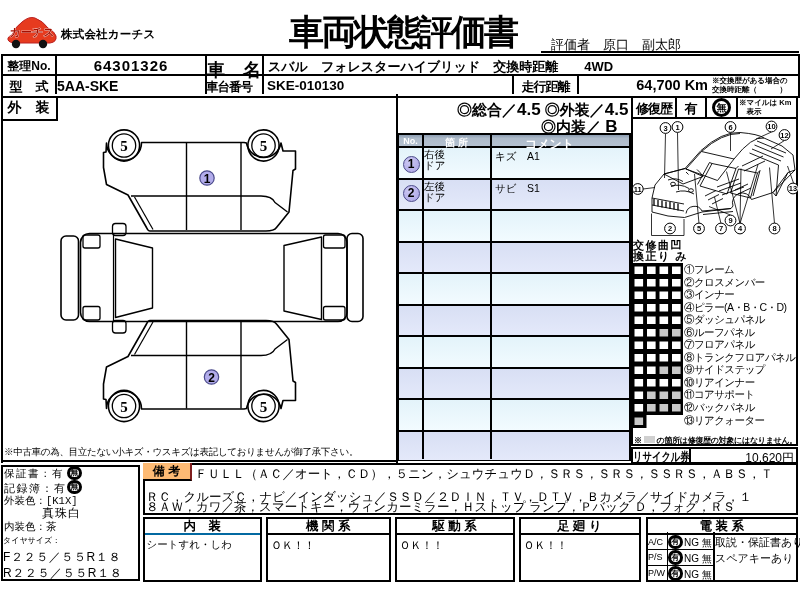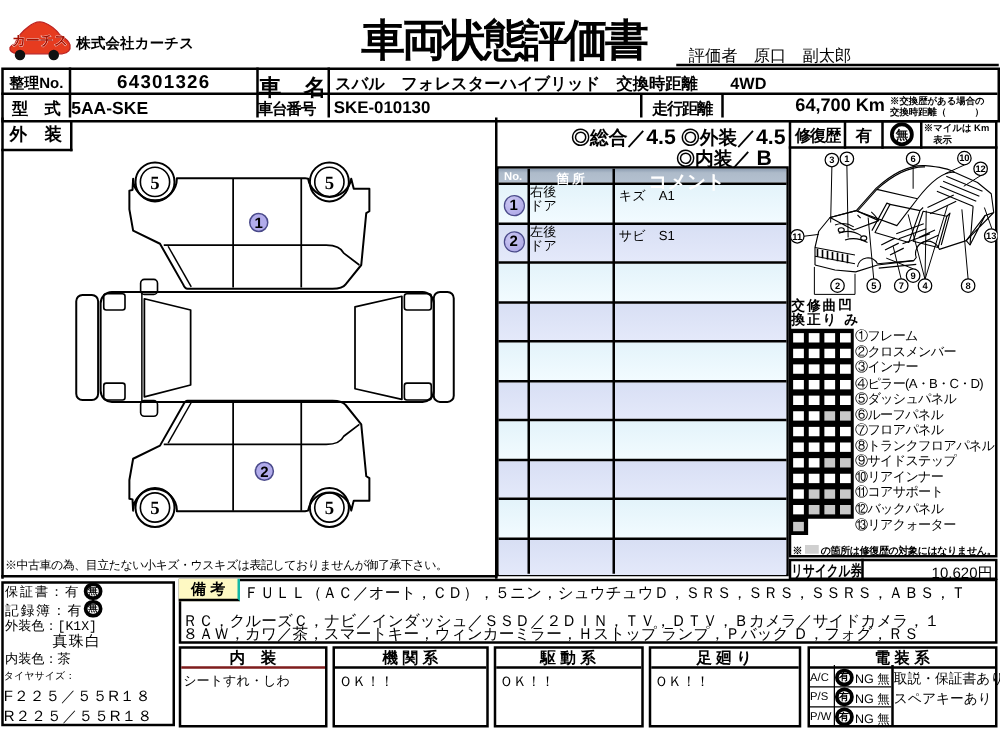--- a/index.html
+++ b/index.html
@@ -160,21 +160,21 @@
 <div class="ln" style="left:0;top:200px;width:230px;height:2px"></div>
 <div class="ln" style="left:0;top:231.5px;width:230px;height:2px"></div>
 <div class="ln" style="left:0;top:263px;width:230px;height:2px"></div>
 <div class="ln" style="left:0;top:294.5px;width:230px;height:2px"></div>
 
 <div class="ln" style="left:22.5px;top:0;width:2px;height:324px"></div>
 <div class="ln" style="left:91px;top:0;width:2px;height:324px"></div>
 
 <div class="a b" style="left:0;top:1px;width:23px;font-size:9px;color:#fff;text-align:center">No.</div>
 <div class="a b" style="left:24px;top:0.5px;width:67px;font-size:10px;color:#fff;text-align:center">箇&nbsp;所</div>
-<div class="a b" style="left:93px;top:0.5px;width:115px;font-size:15px;color:#fff;text-align:center">コメント</div>
+<div class="a b" style="left:93px;top:0.5px;width:115px;font-size:12px;color:#fff;text-align:center">コメント</div>
 
 <div class="a b" style="left:3.5px;top:21px;width:17px;height:17px;border-radius:50%;background:radial-gradient(circle at 35% 30%,#ccc8f2,#a8a2e5);border:1.4px solid #4a4a8a;box-sizing:border-box;font-size:12px;text-align:center;line-height:14px">1</div>
 
 <div class="a" style="left:25px;top:13.5px;font-size:10.5px;line-height:11px">右後<br>ドア</div>
 
 <div class="a" style="left:96px;top:15px;font-size:10.5px">キズ A1</div>
 
 <div class="a b" style="left:3.5px;top:50px;width:17px;height:17px;border-radius:50%;background:radial-gradient(circle at 35% 30%,#ccc8f2,#a8a2e5);border:1.4px solid #4a4a8a;box-sizing:border-box;font-size:12px;text-align:center;line-height:14px">2</div>
 
 <div class="a" style="left:25px;top:45.5px;font-size:10.5px;line-height:11px">左後<br>ドア</div>
@@ -360,30 +360,30 @@
 <div class="a" style="left:4px;top:520px;font-size:10.5px">内装色：茶</div>
 
 <div class="a" style="left:3px;top:535px;font-size:8px">タイヤサイズ：</div>
 
 <div class="a" style="left:3px;top:549px;font-size:12px;letter-spacing:0.6px">F２２５／５５R１８</div>
 
 <div class="a" style="left:3px;top:565px;font-size:12px;letter-spacing:0.6px">R２２５／５５R１８</div>
 
 <div class="a" style="left:143px;top:463px;width:655px;height:52px;border:2px solid #000;box-sizing:border-box"></div>
 
-<div class="a b" style="left:143px;top:463px;width:47px;height:16px;border-right:2px solid #14b8a6;border-bottom:2px solid #000;background:#fef9c3;font-size:12px;text-align:center;line-height:16px;box-sizing:content-box">備&nbsp;考</div>
+<div class="a b" style="left:143px;top:463px;width:47px;height:16px;border-right:2px solid #7f1d1d;border-bottom:2px solid #000;background:#fdba74;font-size:12px;text-align:center;line-height:16px;box-sizing:content-box">備&nbsp;考</div>
 
 <div class="a" style="left:195px;top:466px;font-size:12.5px;white-space:nowrap">ＦＵＬＬ（ＡＣ／オート，ＣＤ），５ニン，シュウチュウＤ，ＳＲＳ，ＳＲＳ，ＳＳＲＳ，ＡＢＳ，Ｔ</div>
 
 <div class="a" style="left:146px;top:489px;font-size:12.5px;white-space:nowrap">ＲＣ，クルーズＣ，ナビ／インダッシュ／ＳＳＤ／２ＤＩＮ，ＴＶ，ＤＴＶ，Ｂカメラ／サイドカメラ，１</div>
 
 <div class="a" style="left:146px;top:499px;font-size:12.5px;white-space:nowrap">８ＡＷ，カワ／茶，スマートキー，ウィンカーミラー，Ｈストップ&nbsp;ランプ，Ｐバック&nbsp;Ｄ，フォグ，ＲＳ</div>
 
 <div class="a" style="left:142.5px;top:517px;width:119.5px;height:65px;border:2px solid #000;box-sizing:border-box">
-<div class="b" style="border-bottom:2px solid #7f1d1d;font-size:12.5px;text-align:center;height:13.5px;line-height:14px">内 装</div>
+<div class="b" style="border-bottom:2px solid #0369a1;font-size:12.5px;text-align:center;height:13.5px;line-height:14px">内 装</div>
 <div style="font-size:10.5px;padding:3px 0 0 2px">シートすれ・しわ</div>
 </div>
 
 <div class="a" style="left:266px;top:517px;width:124.5px;height:65px;border:2px solid #000;box-sizing:border-box">
 <div class="b" style="border-bottom:2px solid #000;font-size:12.5px;text-align:center;height:13.5px;line-height:14px">機&nbsp;関&nbsp;系</div>
 <div style="font-size:11px;padding:3px 0 0 3px">ＯＫ！！</div>
 </div>
 
 <div class="a" style="left:394.5px;top:517px;width:120px;height:65px;border:2px solid #000;box-sizing:border-box">
 <div class="b" style="border-bottom:2px solid #000;font-size:12.5px;text-align:center;height:13.5px;line-height:14px">駆&nbsp;動&nbsp;系</div>

